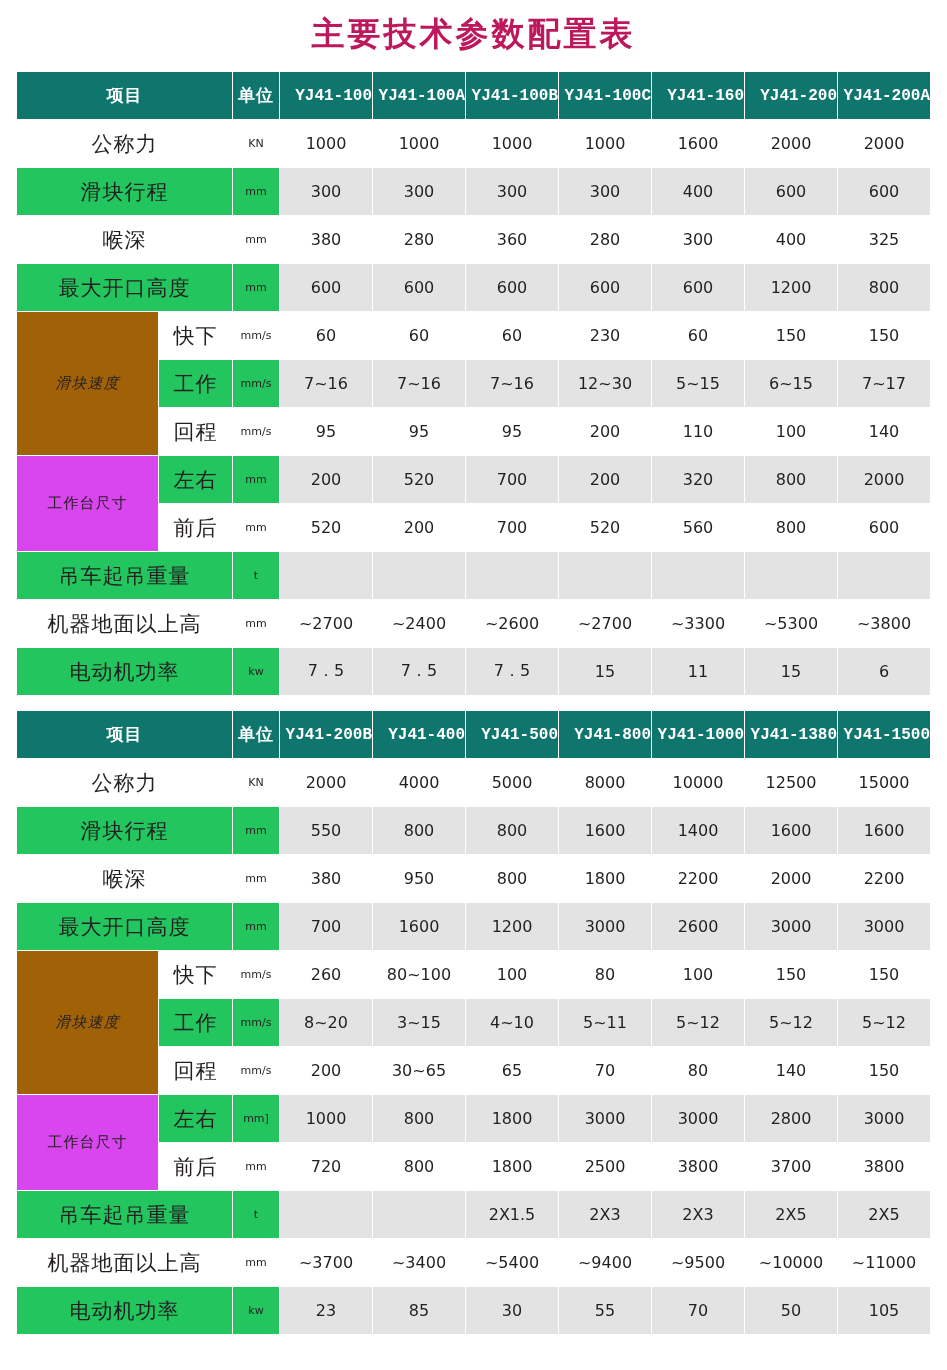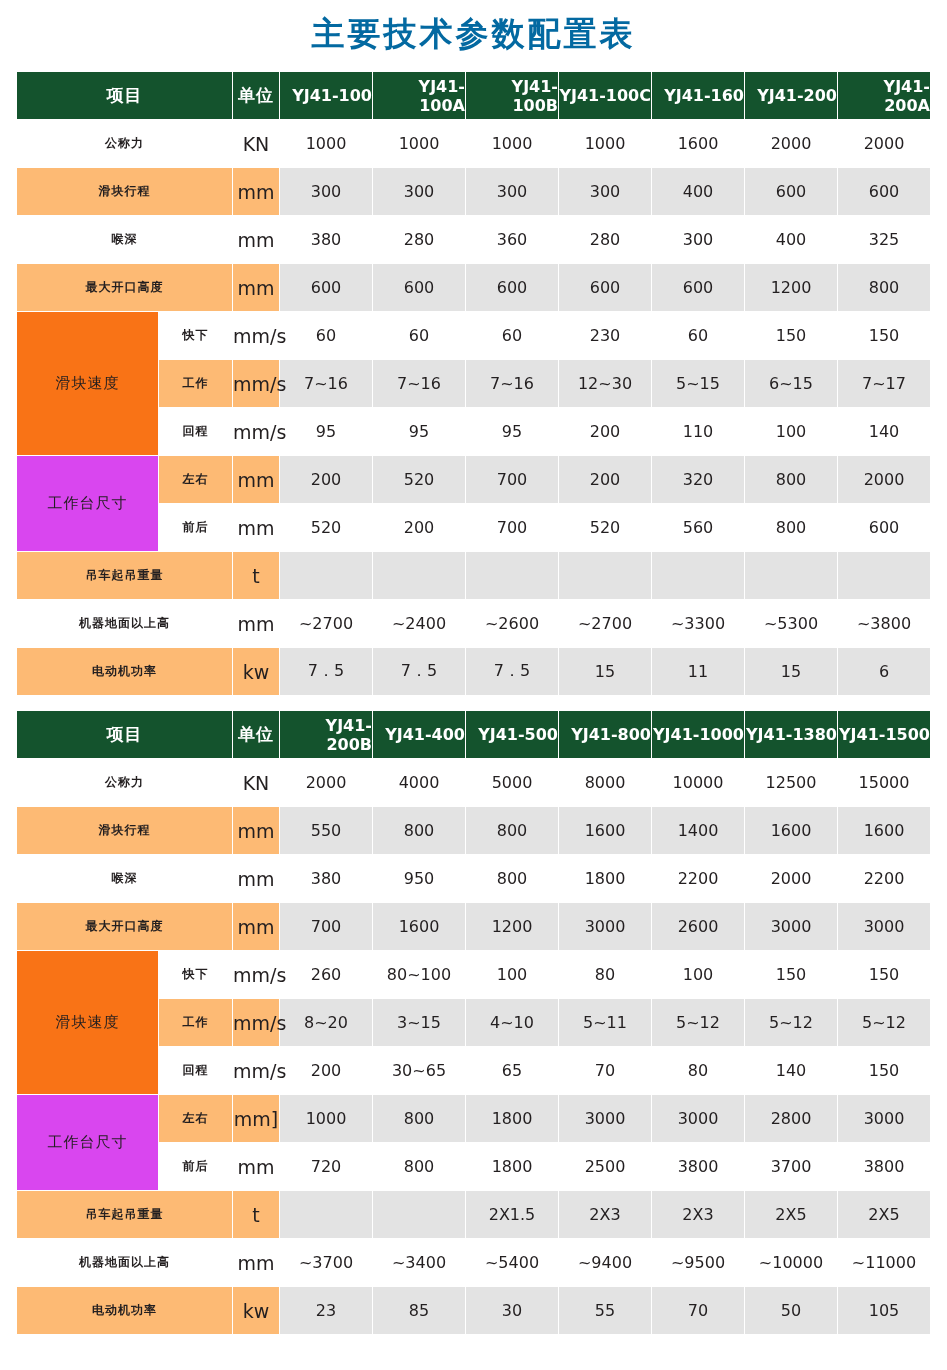--- a/index.html
+++ b/index.html
@@ -16,21 +16,21 @@
   }
   .page {
     width: 947px;
     height: 1370px;
     position: relative;
     box-sizing: border-box;
     padding: 0 16px;
   }
   .title {
     text-align: center;
-    color: #0369a1;
+    color: #be185d;
     font-size: 33px;
     font-weight: bold;
     letter-spacing: 3px;
     padding: 12px 0 14px 0;
     font-family: "DejaVu Sans", sans-serif;
   }
   table.spec {
     border-collapse: collapse;
     width: 915px;
     table-layout: fixed;
@@ -40,58 +40,59 @@
     border: 1px solid #ffffff;
     text-align: center;
     vertical-align: middle;
     font-size: 15px;
     color: #231f20;
     padding: 0;
     height: 47px;
     font-family: "DejaVu Sans", "Liberation Sans", sans-serif;
   }
   table.spec .hdr {
-    background: #14532d;
+    background: #0f766e;
     color: #ffffff;
     font-weight: bold;
     font-size: 17px;
     letter-spacing: 1px;
+    font-family: Liberation Mono, monospace;
   }
   table.spec .hdr.model {
     font-size: 16px;
     letter-spacing: 0px;
     text-align: right;
   }
   table.spec .lbl {
     background: #e3e3e3;
-    font-size: 12px;
-    font-weight: bold;
+    font-size: 21px;
+    font-weight: normal;
     letter-spacing: 1px;
   }
   table.spec .unit {
     background: #e3e3e3;
-    font-size: 19px;
+    font-size: 11px;
     letter-spacing: 0;
   }
   table.spec tr.band-a td.val { background: #ffffff; }
   table.spec tr.band-b td.val { background: #e3e3e3; }
   table.spec tr.band-a td.lbl,
   table.spec tr.band-a td.unit { background: #ffffff; }
   table.spec tr.band-b td.lbl,
-  table.spec tr.band-b td.unit { background: #fdba74; }
+  table.spec tr.band-b td.unit { background: #22c55e; }
   table.spec td.val {
     font-size: 16px;
   }
   table.spec td.grouplbl {
     background: #d946ef;
     font-size: 15px;
     line-height: 1.12;
     letter-spacing: 1px;
   }
-  table.spec tr.band-a td.grouplbl { background: #f97316; }
+  table.spec tr.band-a td.grouplbl { background: #a16207; font-style: italic; }
   col.c-item { width: 142px; }
   col.c-sub  { width: 74px; }
   col.c-unit { width: 47px; }
   col.c-val  { width: 93px; }
 </style>
 </head>
 <body>
 
 <div class="page">
 

